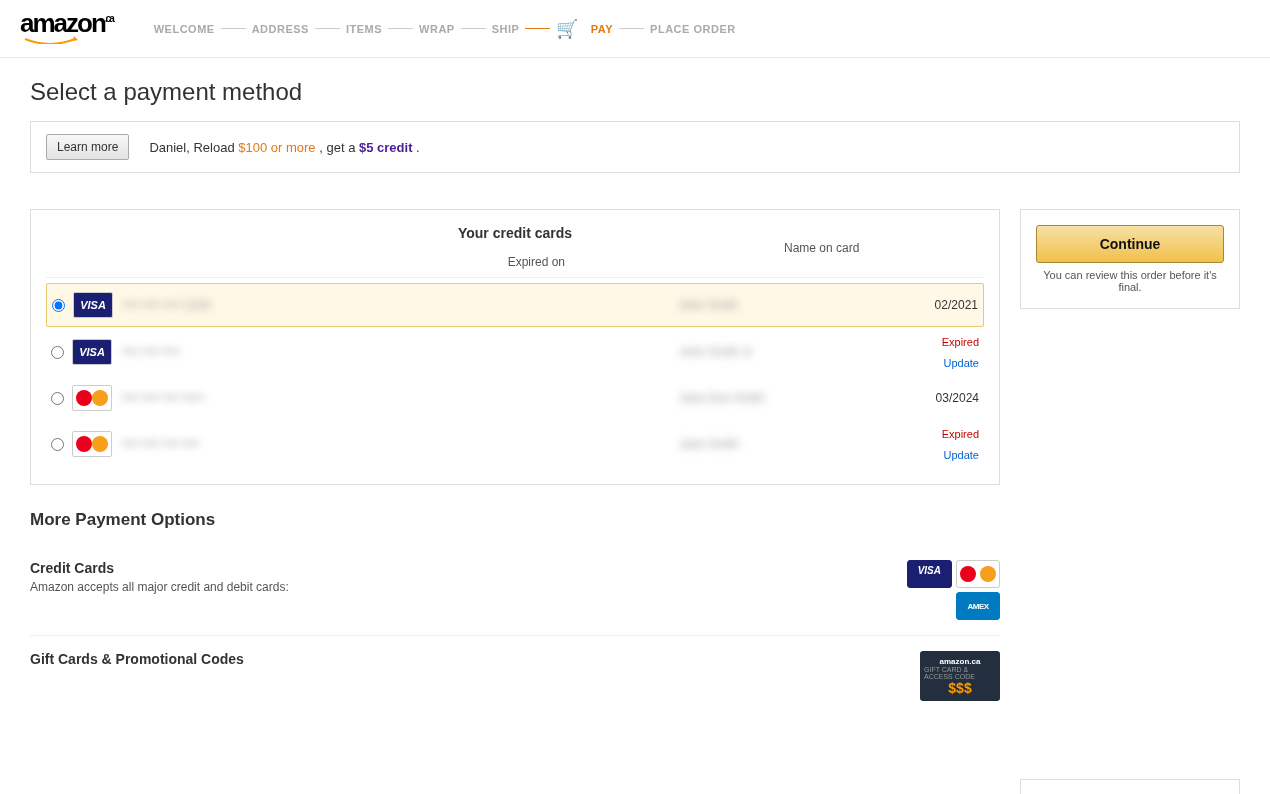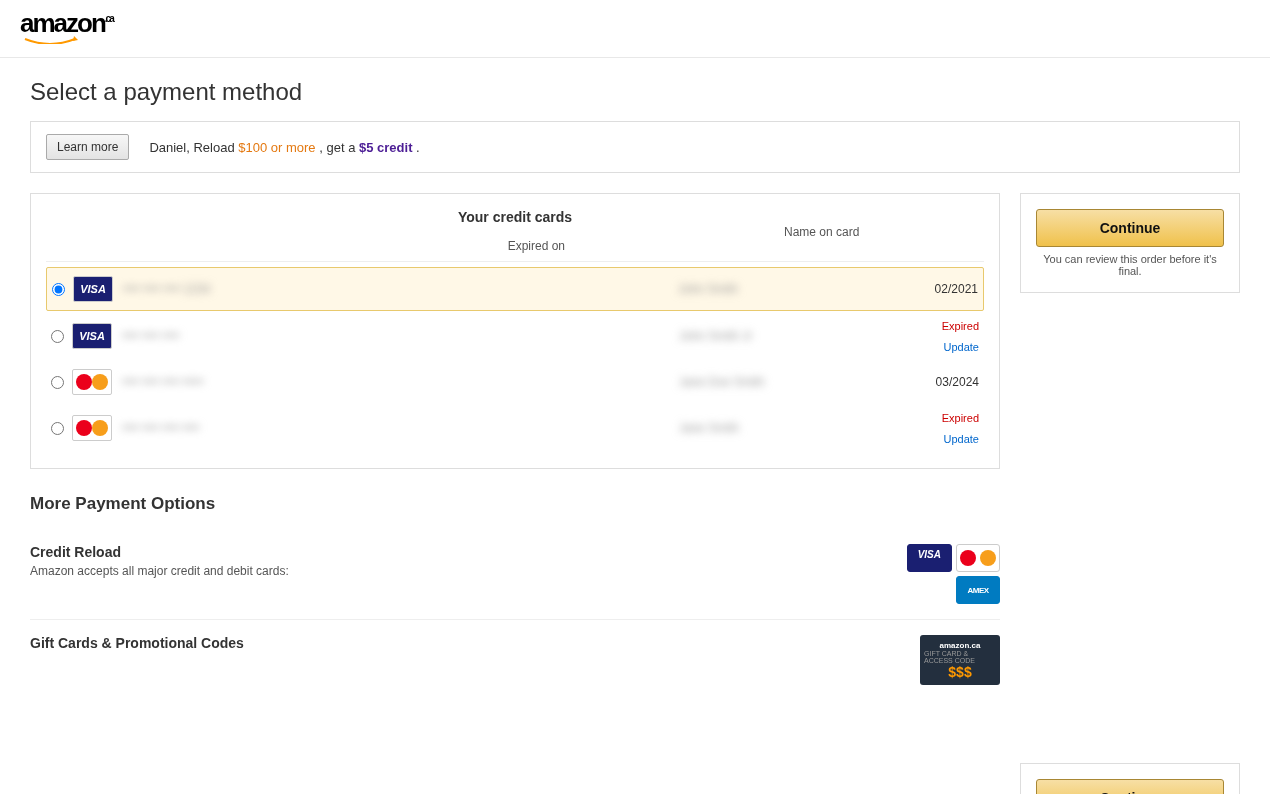--- a/index.html
+++ b/index.html
@@ -5,21 +5,21 @@
     * { box-sizing: border-box; margin: 0; padding: 0; }
     body { font-family: Arial, sans-serif; background: #fff; color: #333; font-size: 13px; }
 
     nav { display: flex; align-items: center; flex: 1; }
 
     
     #page { padding: 20px 30px; max-width: 1270px; }
     h1.page-title { font-size: 24px; font-weight: normal; color: #333; margin-bottom: 15px; }
 
     
-    .promo-banner { display: flex; align-items: center; border: 1px solid #ddd; padding: 12px 15px; margin-bottom: 20px; gap: 20px; }
+    .promo-banner { display: flex; align-items: center; border: 1px solid #ddd; padding: 12px 15px; margin-bottom: 36px; gap: 20px; }
     .learn-more-btn { padding: 5px 10px; border: 1px solid #aaa; background: linear-gradient(to bottom, #f7f7f7, #e3e3e3); cursor: pointer; font-size: 12px; color: #333; border-radius: 2px; }
     .promo-text { font-size: 13px; color: #333; }
     .promo-amount { color: #E47911; font-weight: normal; }
     .promo-credit { color: #4c1d95; font-weight: bold; }
 
     
     .main-layout { display: flex; gap: 20px; }
     .left-col { flex: 1; }
     .right-col { width: 220px; flex-shrink: 0; }
 
@@ -99,20 +99,39 @@
       amazon<span class="com-ca">.ca</span>
     </div>
     <div class="logo-smile-line">
       <svg width="60" height="10" viewBox="0 0 60 10">
         <path d="M5 5 Q30 15 55 5" stroke="#FF9900" stroke-width="2" fill="none"></path>
         <polygon points="54,2 58,6 53,7" fill="#FF9900"></polygon>
       </svg>
     </div>
   </div>
 
+  <nav class="nav-bar">
+    <div class="nav-step-container">
+      <span class="nav-step">WELCOME</span>
+      <div class="nav-connector"></div>
+      <span class="nav-step">ADDRESS</span>
+      <div class="nav-connector"></div>
+      <span class="nav-step">ITEMS</span>
+      <div class="nav-connector"></div>
+      <span class="nav-step">WRAP</span>
+      <div class="nav-connector"></div>
+      <span class="nav-step">SHIP</span>
+      <div class="nav-connector done"></div>
+
+      <span class="cart-nav">🛒</span>
+      <span class="nav-step current">PAY</span>
+      <div class="nav-connector"></div>
+      <span class="nav-step">PLACE ORDER</span>
+    </div>
+  </nav>
 </div>
 
 <div id="page">
   <h1 class="page-title">Select a payment method</h1>
 
   <div class="promo-banner">
     <button class="learn-more-btn">Learn more</button>
     <div class="promo-text">
       <span>Daniel, Reload</span>
       <span class="promo-amount">$100 or more</span>
@@ -177,21 +196,21 @@
           </div>
         </div>
 
       </div>
 
       <div>
         <div class="section-title">More Payment Options</div>
 
         <div class="payment-option">
           <div class="option-info">
-            <div class="option-title">Credit Reload</div>
+            <div class="option-title">Credit Cards</div>
             <div class="option-desc">Amazon accepts all major credit and debit cards:</div>
           </div>
           <div class="option-logos">
             <div class="logo-row">
               <div class="badge-visa">VISA</div>
               <div class="badge-mc">
                 <div class="mc-circle-left"></div>
                 <div class="mc-circle-right"></div>
               </div>
             </div>

